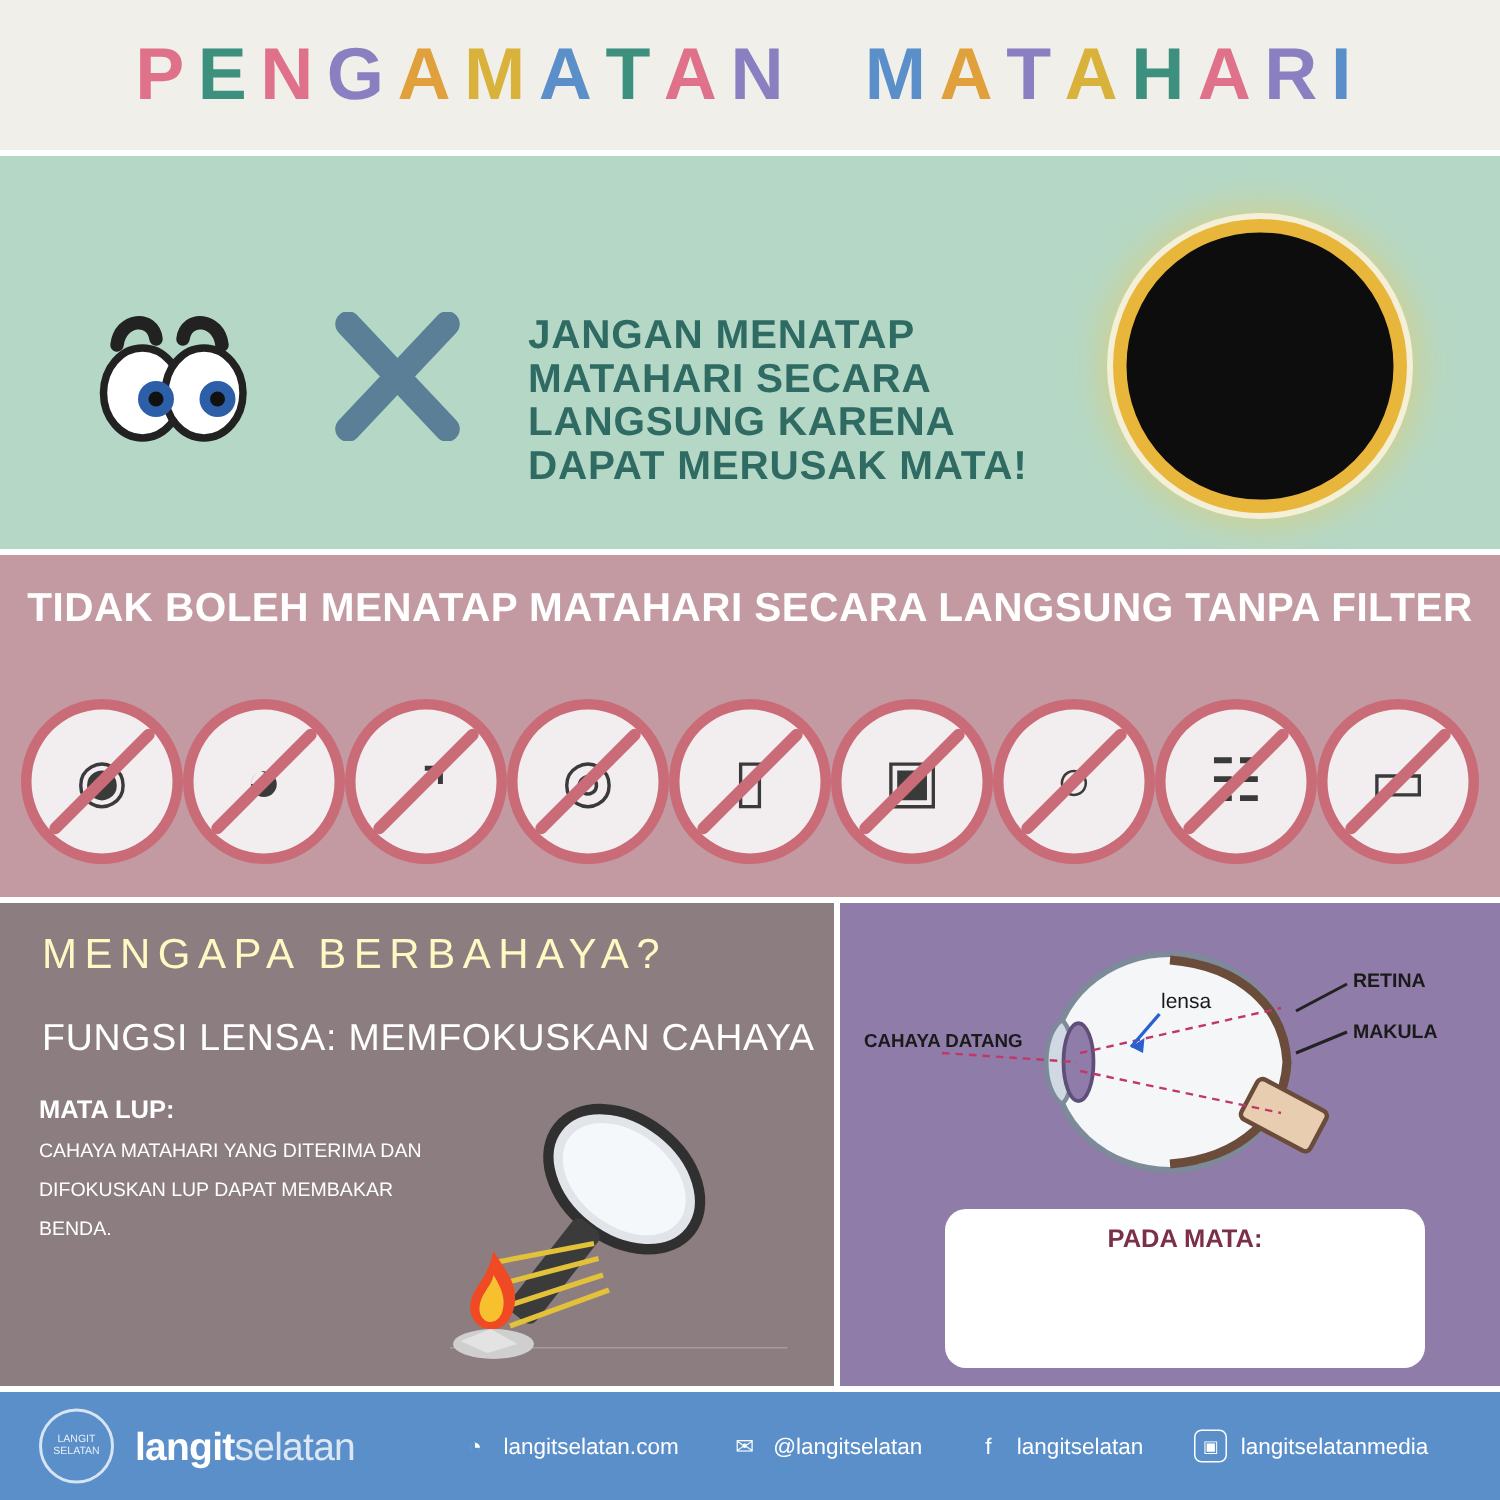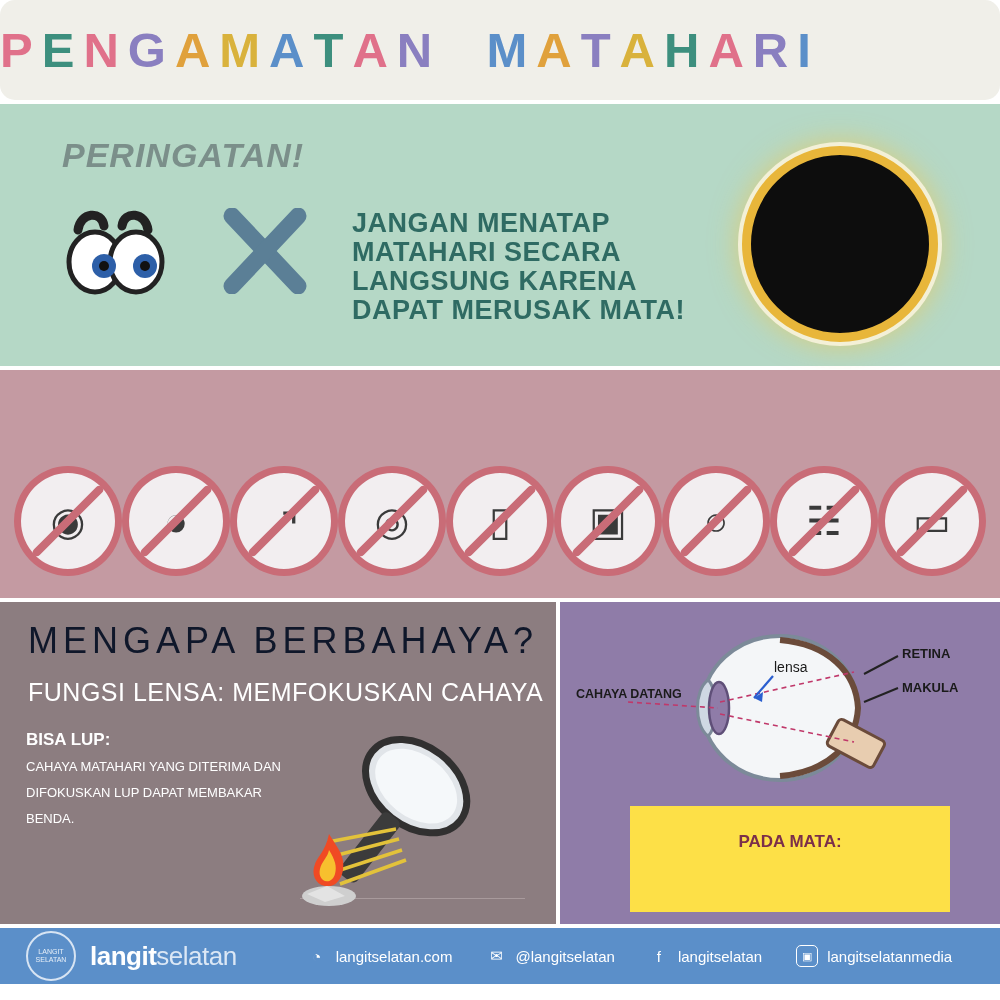--- a/index.html
+++ b/index.html
@@ -8,21 +8,21 @@
     font-family:"Liberation Sans", sans-serif;
     background:#ffffff;
     overflow:hidden;
   }
   .page{position:relative;width:1000px;height:1000px;}
 
   
   .title-band{
     position:absolute;left:0;top:0;width:1000px;height:100px;
     background:#f0efe9;
-    display:flex;align-items:center;justify-content:flex-start;border-radius:15px;
+    display:flex;align-items:center;justify-content:center;
   }
   .title{
     font-size:49px;font-weight:bold;letter-spacing:9px;
     white-space:pre;
   }
   .title span{display:inline-block;}
 
   
   .warn-band{
     position:absolute;left:0;top:104px;width:1000px;height:262px;
@@ -77,21 +77,21 @@
   }
   .no-sign .glyph{font-size:40px;line-height:1;color:#3a3a3a;}
 
   
   .why-band{
     position:absolute;left:0;top:602px;width:556px;height:322px;
     background:#8c7d80;
   }
   .why-title{
     position:absolute;left:28px;top:18px;
-    color:#0f172a;font-size:36px;letter-spacing:5px;
+    color:#fef9c3;font-size:28px;letter-spacing:5px;
   }
   .why-sub{
     position:absolute;left:28px;top:76px;
     color:#ffffff;font-size:25px;letter-spacing:.5px;
   }
   .lup-head{
     position:absolute;left:26px;top:128px;
     color:#ffffff;font-size:17px;font-weight:bold;
   }
   .lup-body{
@@ -106,29 +106,29 @@
   .fire{position:absolute;left:285px;top:222px;width:90px;height:85px;}
 
   
   .eye-band{
     position:absolute;left:560px;top:602px;width:440px;height:322px;
     background:#8f7ca8;
   }
   .eye-diagram{position:absolute;left:8px;top:8px;width:424px;height:190px;}
   .mata-box{
     position:absolute;left:70px;top:204px;width:320px;height:106px;
-    background:#fde047;
-    padding:26px 14px;box-sizing:border-box;text-align:center;
+    background:#ffffff;
+    padding:10px 14px;box-sizing:border-box;text-align:center;border-radius:14px;
   }
   .mata-head{color:#7b2f4a;font-size:17px;font-weight:bold;}
   .mata-body{color:#33202a;font-size:15.5px;line-height:23px;margin-top:3px;}
 
   
   .footer{
-    position:absolute;left:0;top:928px;width:1000px;height:56px;
+    position:absolute;left:0;top:928px;width:1000px;height:72px;
     background:#5b8fc9;
     display:flex;align-items:center;
   }
   .seal{
     margin-left:26px;width:46px;height:46px;border-radius:50%;
     border:2px solid #d7e4f3;color:#e7eff8;
     display:flex;align-items:center;justify-content:center;
     font-size:7px;text-align:center;line-height:8px;
   }
   .brand{margin-left:14px;font-size:26px;color:#ffffff;letter-spacing:-.5px;}
@@ -145,21 +145,20 @@
 </head>
 <body>
 
 <div class="page">
 
   <div class="title-band">
     <div class="title" id="title-letters"><span style="color: rgb(224, 113, 138);">P</span><span style="color: rgb(61, 143, 126);">E</span><span style="color: rgb(224, 113, 138);">N</span><span style="color: rgb(138, 127, 192);">G</span><span style="color: rgb(224, 161, 60);">A</span><span style="color: rgb(217, 178, 60);">M</span><span style="color: rgb(91, 143, 201);">A</span><span style="color: rgb(61, 143, 126);">T</span><span style="color: rgb(224, 113, 138);">A</span><span style="color: rgb(138, 127, 192);">N</span><span style="color: rgb(255, 255, 255);">&nbsp;&nbsp;</span><span style="color: rgb(91, 143, 201);">M</span><span style="color: rgb(224, 161, 60);">A</span><span style="color: rgb(138, 127, 192);">T</span><span style="color: rgb(217, 178, 60);">A</span><span style="color: rgb(61, 143, 126);">H</span><span style="color: rgb(224, 113, 138);">A</span><span style="color: rgb(138, 127, 192);">R</span><span style="color: rgb(91, 143, 201);">I</span></div>
   </div>
 
   <div class="warn-band">
-    <div class="peringatan">PERINGATAN!</div>
 
     <svg class="eyes" viewBox="0 0 110 100">
       <path d="M18 30 C20 12, 42 10, 44 26" stroke="#222" stroke-width="9" fill="none" stroke-linecap="round"></path>
       <path d="M62 26 C64 10, 86 12, 88 30" stroke="#222" stroke-width="9" fill="none" stroke-linecap="round"></path>
       <ellipse cx="35" cy="62" rx="26" ry="30" fill="#fff" stroke="#222" stroke-width="5"></ellipse>
       <ellipse cx="76" cy="62" rx="26" ry="30" fill="#fff" stroke="#222" stroke-width="5"></ellipse>
       <circle cx="44" cy="66" r="12" fill="#2d5fa8"></circle>
       <circle cx="85" cy="66" r="12" fill="#2d5fa8"></circle>
       <circle cx="44" cy="66" r="5" fill="#111"></circle>
       <circle cx="85" cy="66" r="5" fill="#111"></circle>
@@ -169,20 +168,21 @@
       <path d="M10 8 L76 78" stroke="#5b7f96" stroke-width="17" stroke-linecap="round"></path>
       <path d="M76 8 L10 78" stroke="#5b7f96" stroke-width="17" stroke-linecap="round"></path>
     </svg>
 
     <div class="warn-text">JANGAN MENATAP MATAHARI SECARA LANGSUNG KARENA DAPAT MERUSAK MATA!</div>
 
     <div class="eclipse"></div>
   </div>
 
   <div class="forb-band">
+    <div class="forb-title">TIDAK BOLEH MENATAP MATAHARI SECARA LANGSUNG TANPA FILTER</div>
     <div class="icon-row" id="icon-row">
         <div class="no-sign">
           <div class="glyph">◉</div>
           <div class="slash"></div>
         </div>
         <div class="no-sign">
           <div class="glyph">◕</div>
           <div class="slash"></div>
         </div>
         <div class="no-sign">
@@ -213,21 +213,21 @@
           <div class="glyph">▭</div>
           <div class="slash"></div>
         </div>
       </div>
   </div>
 
   <div class="why-band">
     <div class="why-title">MENGAPA BERBAHAYA?</div>
     <div class="why-sub">FUNGSI LENSA: MEMFOKUSKAN CAHAYA</div>
     <div class="lup-head">
-      <span>BISA LUP</span><span>:</span>
+      <span>MATA LUP</span><span>:</span>
     </div>
     <div class="lup-body">CAHAYA MATAHARI YANG DITERIMA DAN DIFOKUSKAN LUP DAPAT MEMBAKAR BENDA.</div>
     <div class="rule"></div>
 
     <svg class="magnifier" viewBox="0 0 235 185">
       <g transform="rotate(38 110 70)">
         <ellipse cx="110" cy="60" rx="56" ry="40" fill="#e9eef2" stroke="#2a2a2a" stroke-width="7" opacity="0.92"></ellipse>
         <ellipse cx="110" cy="60" rx="46" ry="31" fill="#f7fafc" opacity="0.9"></ellipse>
         <rect x="100" y="98" width="22" height="78" rx="6" fill="#3b3b3b"></rect>
       </g>

